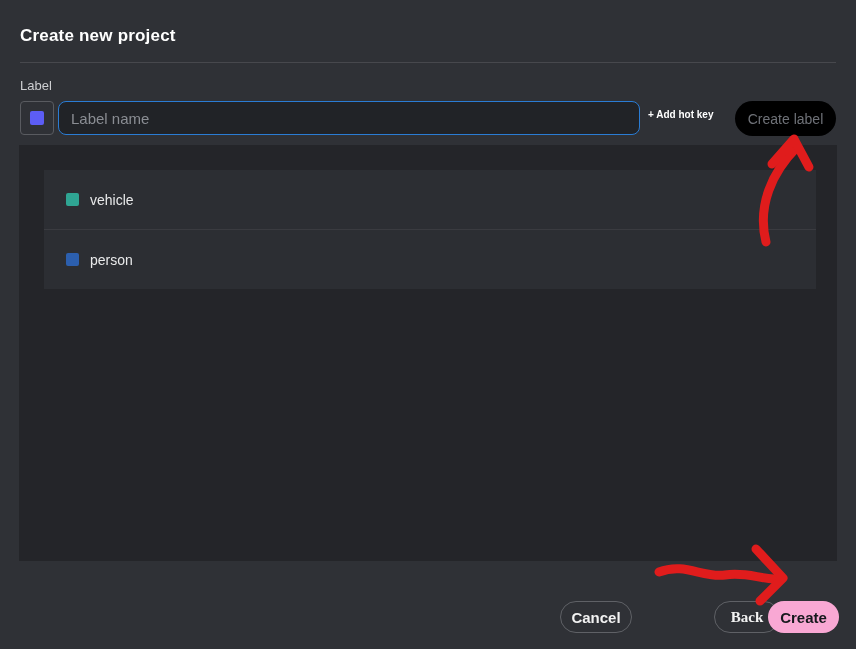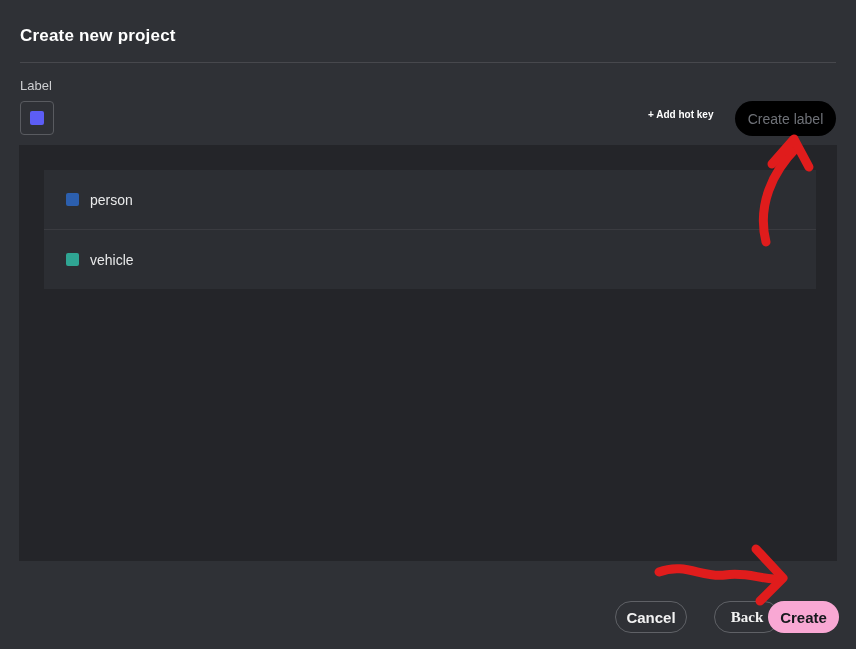--- a/index.html
+++ b/index.html
@@ -84,21 +84,21 @@
   .footer-btn {
     position: absolute; top: 601px; height: 32px;
     box-sizing: border-box;
     border-radius: 16px;
     font-family: "Liberation Sans", sans-serif;
     font-size: 15px; font-weight: 700;
     display: flex; align-items: center; justify-content: center;
     cursor: pointer;
   }
   .btn-ghost { background: transparent; border: 1.5px solid #5f6166; color: #f2f2f2; }
-  .btn-cancel { left: 615px; width: 72px; text-align: center; }
+  .btn-cancel { left: 560px; width: 72px; text-align: center; }
   .btn-back   { left: 714px; width: 66px; font-family: Liberation Serif, serif; }
   .btn-create { left: 768px; width: 71px; border: none; color: #15181c; }
 
   .arrows-overlay {
     position: absolute; left: 0; top: 0; width: 856px; height: 649px;
     pointer-events: none;
   }
   .arrow-stroke {
     fill: none; stroke-width: 9px;
     stroke-linecap: round; stroke-linejoin: round;
@@ -111,34 +111,35 @@
 
   <div class="dialog-title">Create new project</div>
   <div class="header-divider"></div>
 
   <div class="field-caption">Label</div>
 
   <button class="color-picker-btn">
     <span class="color-picker-swatch" style="background-color: rgb(92, 93, 245);"></span>
   </button>
 
+  <input class="name-input" type="text" placeholder="Label name" style="">
 
   <span class="add-hotkey">+ Add hot key</span>
 
   <button class="create-label-btn">Create label</button>
 
   <div class="labels-panel">
     <div class="label-list">
       <div class="label-row">
+        <span class="label-swatch" style="background-color: rgb(47, 165, 147);"></span>
+        <span class="label-name">vehicle</span>
+      </div>
+      <div class="label-row">
         <span class="label-swatch" style="background-color: rgb(44, 95, 174);"></span>
         <span class="label-name">person</span>
-      </div>
-      <div class="label-row">
-        <span class="label-swatch" style="background-color: rgb(47, 165, 147);"></span>
-        <span class="label-name">vehicle</span>
       </div>
     </div>
   </div>
 
   <button class="footer-btn btn-ghost btn-cancel">Cancel</button>
   <button class="footer-btn btn-ghost btn-back">Back</button>
   <button class="footer-btn btn-create" style="background-color: #f9a8d4;">Create</button>
 
   <svg class="arrows-overlay" viewBox="0 0 856 649" xmlns="http://www.w3.org/2000/svg">
     <g>

